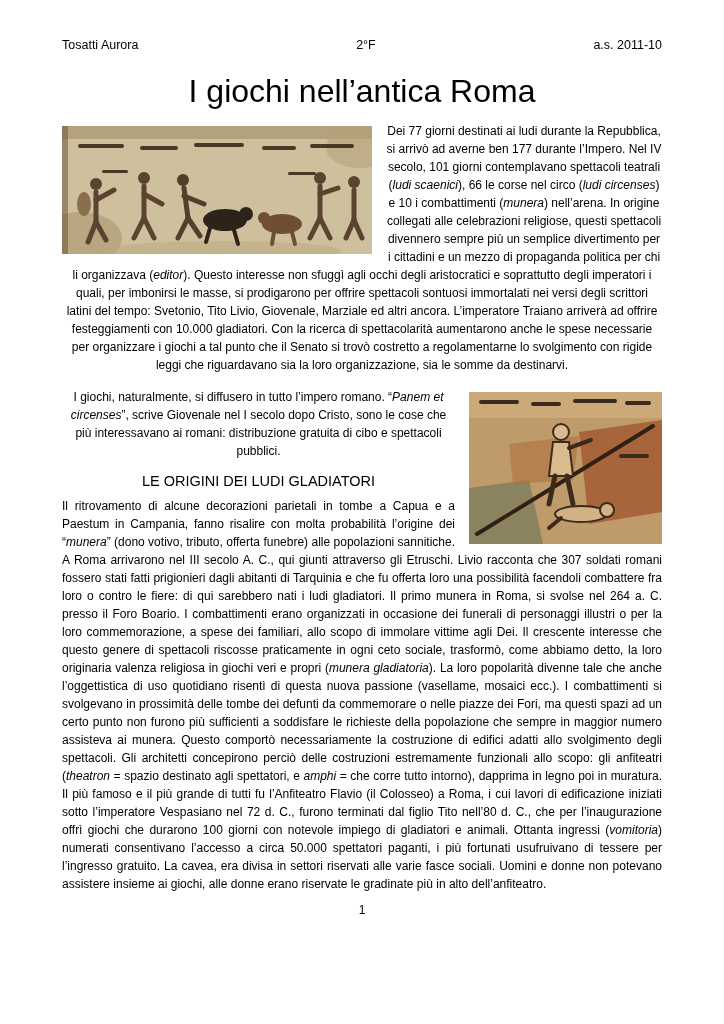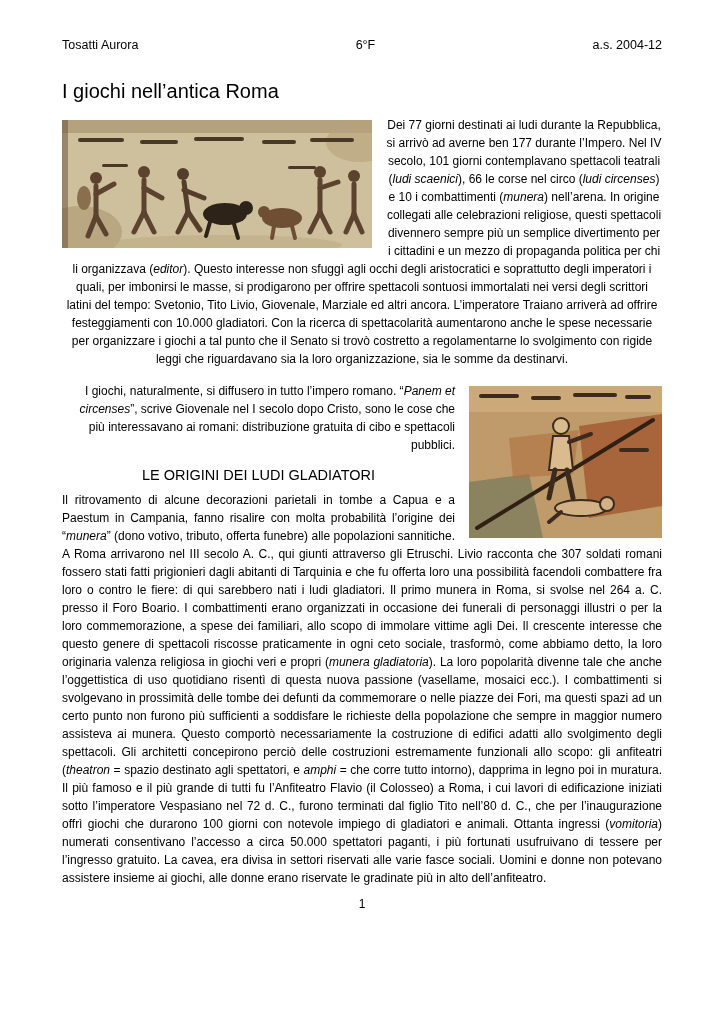--- a/index.html
+++ b/index.html
@@ -17,28 +17,29 @@
     color: #000;
     overflow: hidden;
   }
   .doc-header {
     display: flex;
     justify-content: space-between;
     font-size: 12.5px;
     gap: 24px;
   }
   .title {
-    font-size: 20px;
+    text-align: center;
+    font-size: 32px;
     font-weight: 400;
-    margin: 22px 0 10px 0;
+    margin: 22px 0 16px 0;
     line-height: 30px;
   }
   .para { margin: 0; }
   .para-center { text-align: center; }
-  .para-left { text-align: right; }
+  .para-left { text-align: center; }
   .para-justify { text-align: justify; }
   .img-left {
     float: left;
     width: 310px;
     height: 128px;
     margin: 4px 14px 4px 0;
     display: block;
   }
   .img-right {
     float: right;
@@ -66,22 +67,22 @@
   i { font-style: italic; }
   b { font-weight: normal; }
 </style>
 </head>
 <body>
 
 <div class="page">
 
   <header class="doc-header">
     <span>Tosatti Aurora</span>
-    <span>6°F</span>
-    <span>a.s. 2004-12</span>
+    <span>2°F</span>
+    <span>a.s. 2011-10</span>
   </header>
 
   <h1 class="title">I giochi nell’antica Roma</h1>
 
   <div class="intro-section clearfix">
     <span class="img-left">
       <svg viewBox="0 0 310 128" preserveAspectRatio="none" aria-hidden="true">
         <rect width="310" height="128" fill="#cec09c"></rect>
         <rect x="0" y="0" width="310" height="13" fill="#b3a27d"></rect>
         <ellipse cx="18" cy="112" rx="42" ry="26" fill="#a8926c" opacity="0.55"></ellipse>

